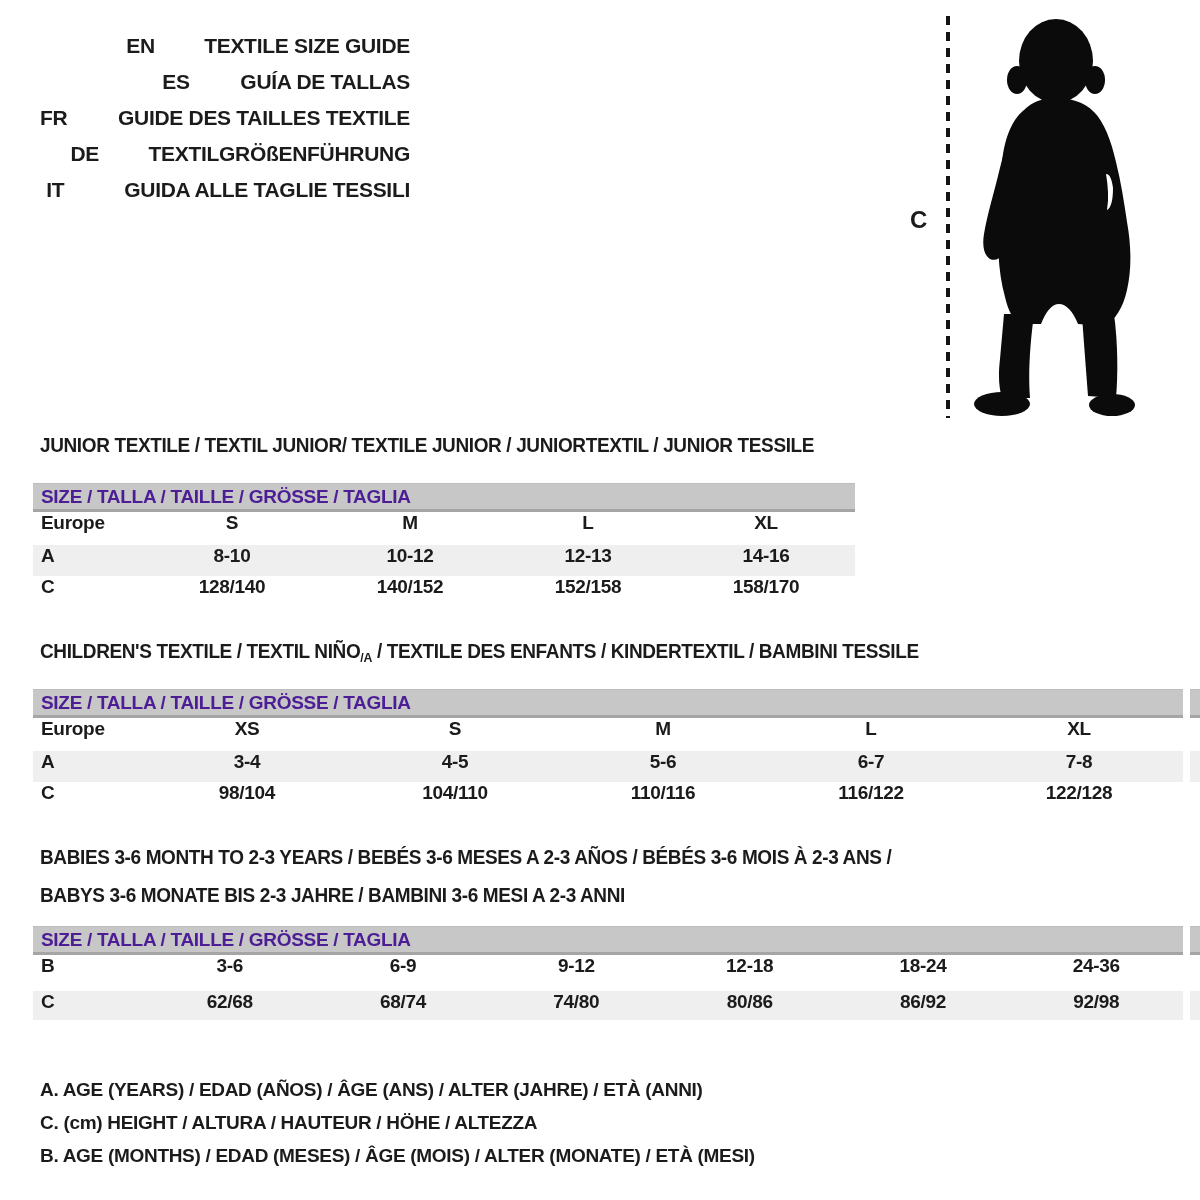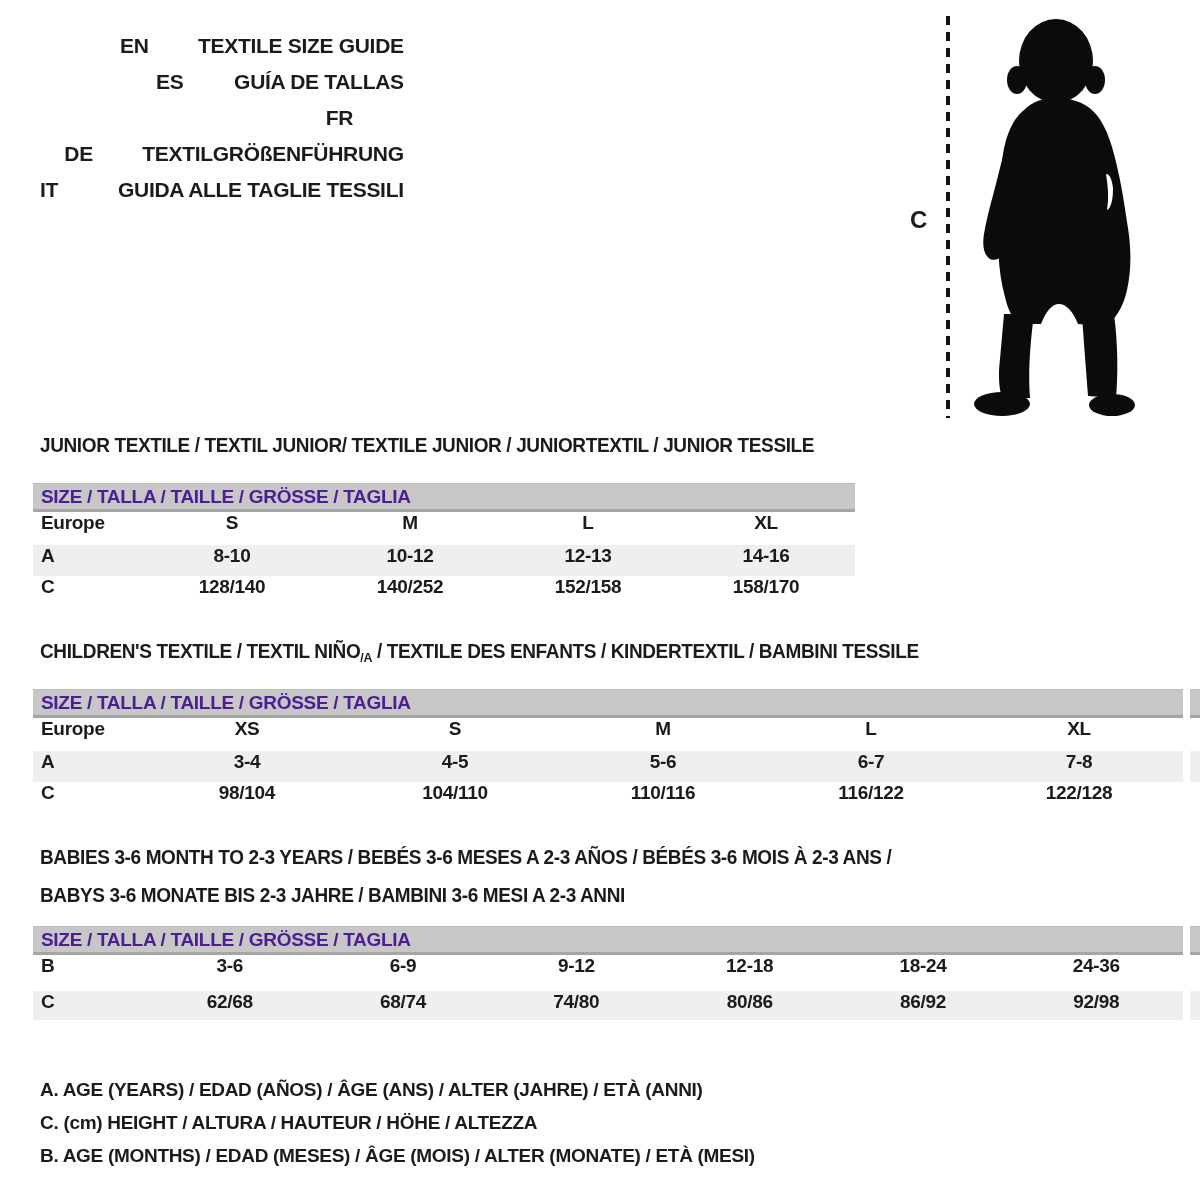--- a/index.html
+++ b/index.html
@@ -64,20 +64,21 @@
   <div class="lang-row">
     <span class="lang-code">EN</span>
     <span class="lang-label">TEXTILE SIZE GUIDE</span>
   </div>
   <div class="lang-row">
     <span class="lang-code">ES</span>
     <span class="lang-label">GUÍA DE TALLAS</span>
   </div>
   <div class="lang-row">
     <span class="lang-code">FR</span>
+    <span class="lang-label">GUIDE DES TAILLES TEXTILE</span>
   </div>
   <div class="lang-row">
     <span class="lang-code">DE</span>
     <span class="lang-label">TEXTILGRÖßENFÜHRUNG</span>
   </div>
   <div class="lang-row">
     <span class="lang-code">IT</span>
     <span class="lang-label">GUIDA ALLE TAGLIE TESSILI</span>
   </div>
 </div>
@@ -125,21 +126,21 @@
   <div class="trow h31 shade">
     <span class="lab">A</span>
     <span class="cell">8-10</span>
     <span class="cell">10-12</span>
     <span class="cell">12-13</span>
     <span class="cell">14-16</span>
   </div>
   <div class="trow h33">
     <span class="lab">C</span>
     <span class="cell">128/140</span>
-    <span class="cell">140/252</span>
+    <span class="cell">140/152</span>
     <span class="cell">152/158</span>
     <span class="cell">158/170</span>
   </div>
 </div>
 
 <div class="sec-title t2-title">
   <span>CHILDREN'S TEXTILE / TEXTIL NIÑO</span><span class="sub-a">/A</span><span> / TEXTILE DES ENFANTS / KINDERTEXTIL / BAMBINI TESSILE</span>
 </div>
 <div class="table t2">
   <div class="band">

